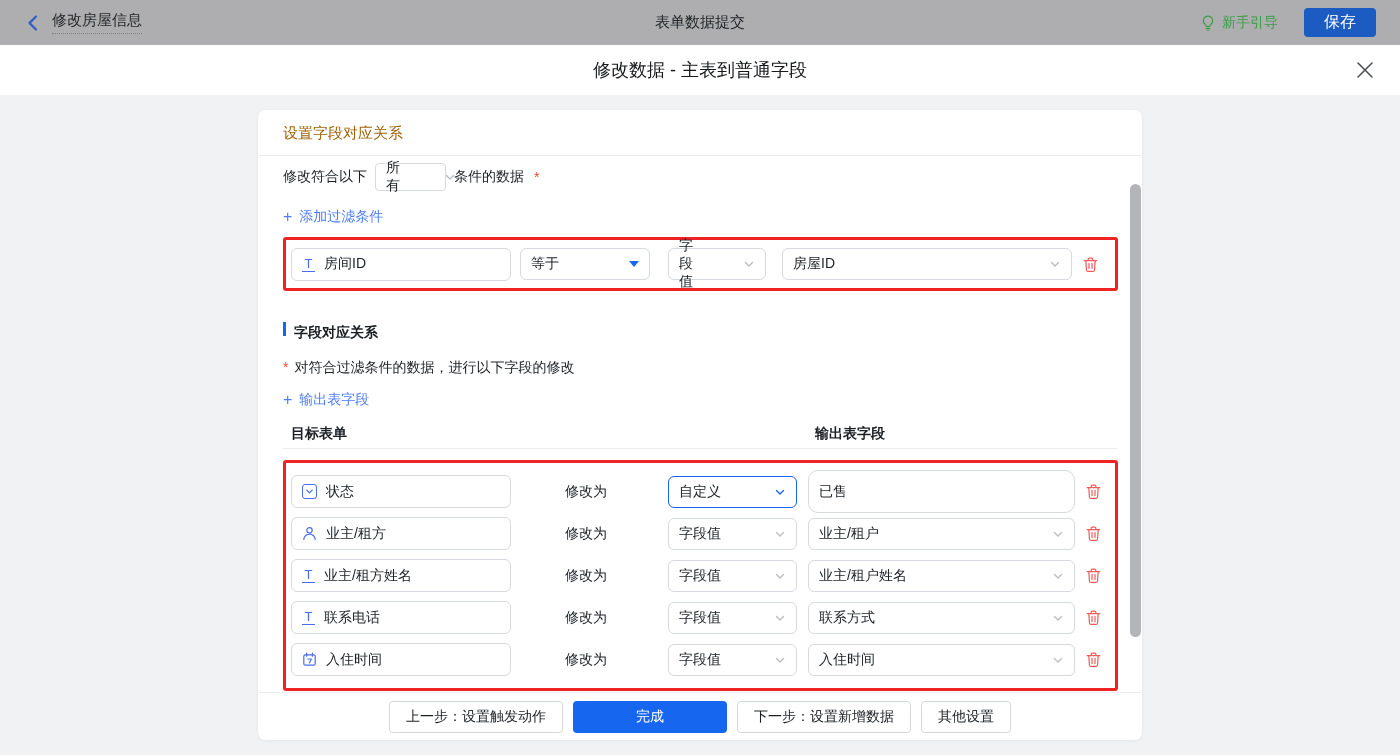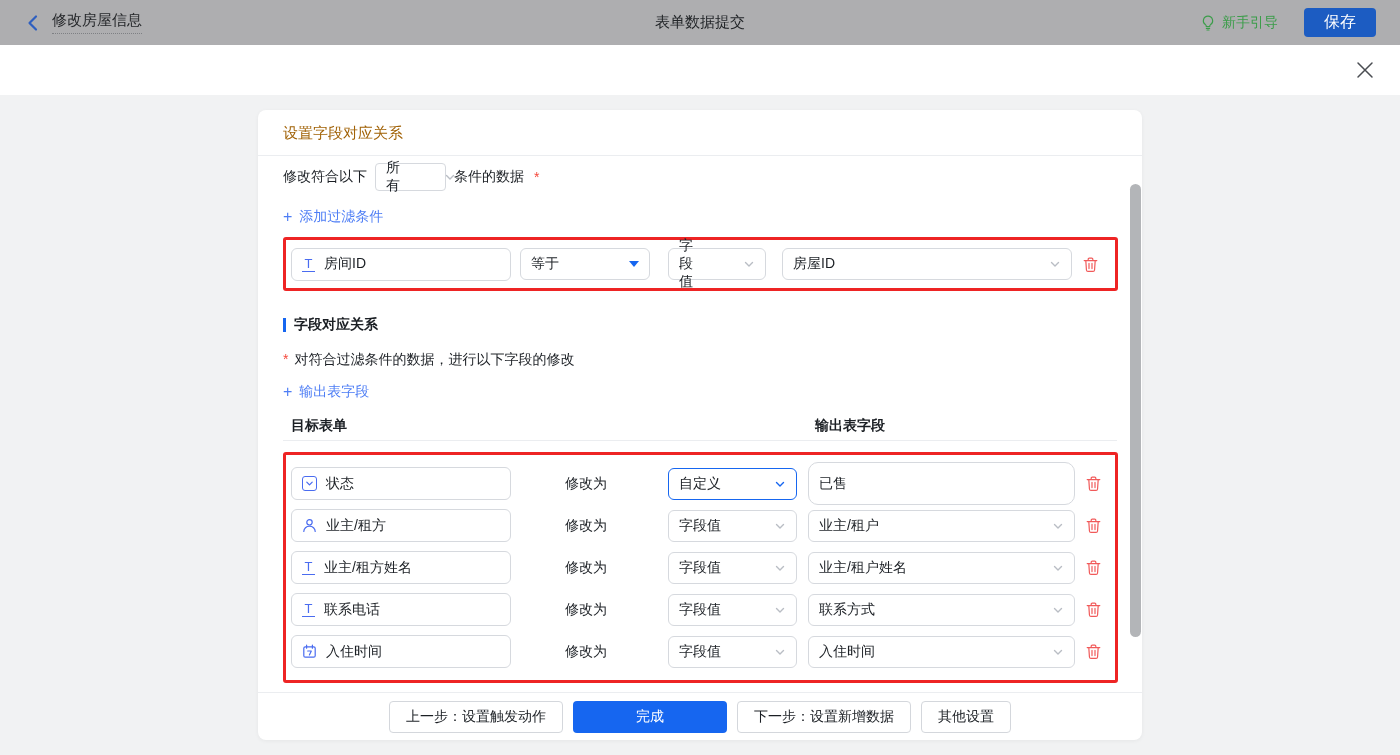--- a/index.html
+++ b/index.html
@@ -84,21 +84,21 @@
   .op-select { width:130px; margin-left:9px; }
   .caret-solid {
     width:0; height:0; border-left:5px solid transparent;
     border-right:5px solid transparent; border-top:6px solid #1666f0;
   }
   .vt-select { width:98px; margin-left:18px; }
   .val-select { width:290px; margin-left:16px; }
   .trash { margin-left:10px; display:flex; cursor:pointer; flex:none; }
   .section-title { margin:25px 0 0 25px; display:flex; align-items:center; gap:8px; }
   .accent-bar { width:3px; height:14px; background:#1666f0; }
-  .section-title span:last-child { font-weight:bold; font-size:14px; }
+  .section-title span:last-child { font-weight:bold; font-size:14px;margin-top:8px; }
   .desc { margin:17px 0 0 25px; font-size:14px; display:flex; gap:6px; }
   .desc .req { margin:0; }
   .col-headers {
     position:relative; margin:16px 25px 0 25px; height:24px;
     border-bottom:1px solid #ebedf0; font-weight:600; font-size:14px;
   }
   .col-target { position:absolute; left:8px; top:0; }
   .col-output { position:absolute; left:532px; top:0; }
   .mapping-box { padding:12px 0 12px 5px; }
   .map-row { display:flex; align-items:center; height:33px; margin-bottom:9px; }
@@ -156,20 +156,21 @@
             <path d="M6.4 13.4h3.2M7 15h2" stroke="#3b9d49" stroke-width="1.2" stroke-linecap="round"></path>
           </svg>
       </span>
       <span>新手引导</span>
     </span>
     <button class="save-btn">保存</button>
   </div>
 </div>
 
 <div class="modal-titlebar">
+  <span class="modal-title">修改数据 - 主表到普通字段</span>
   <span class="close-icon">
     <svg width="18" height="18" viewBox="0 0 18 18">
         <path d="M2 2 L16 16 M16 2 L2 16" stroke="#4a4d52" stroke-width="1.5" stroke-linecap="round"></path>
       </svg>
   </span>
 </div>
 
 <div class="page-body">
   <div class="card">
     <div class="card-header">设置字段对应关系</div>

